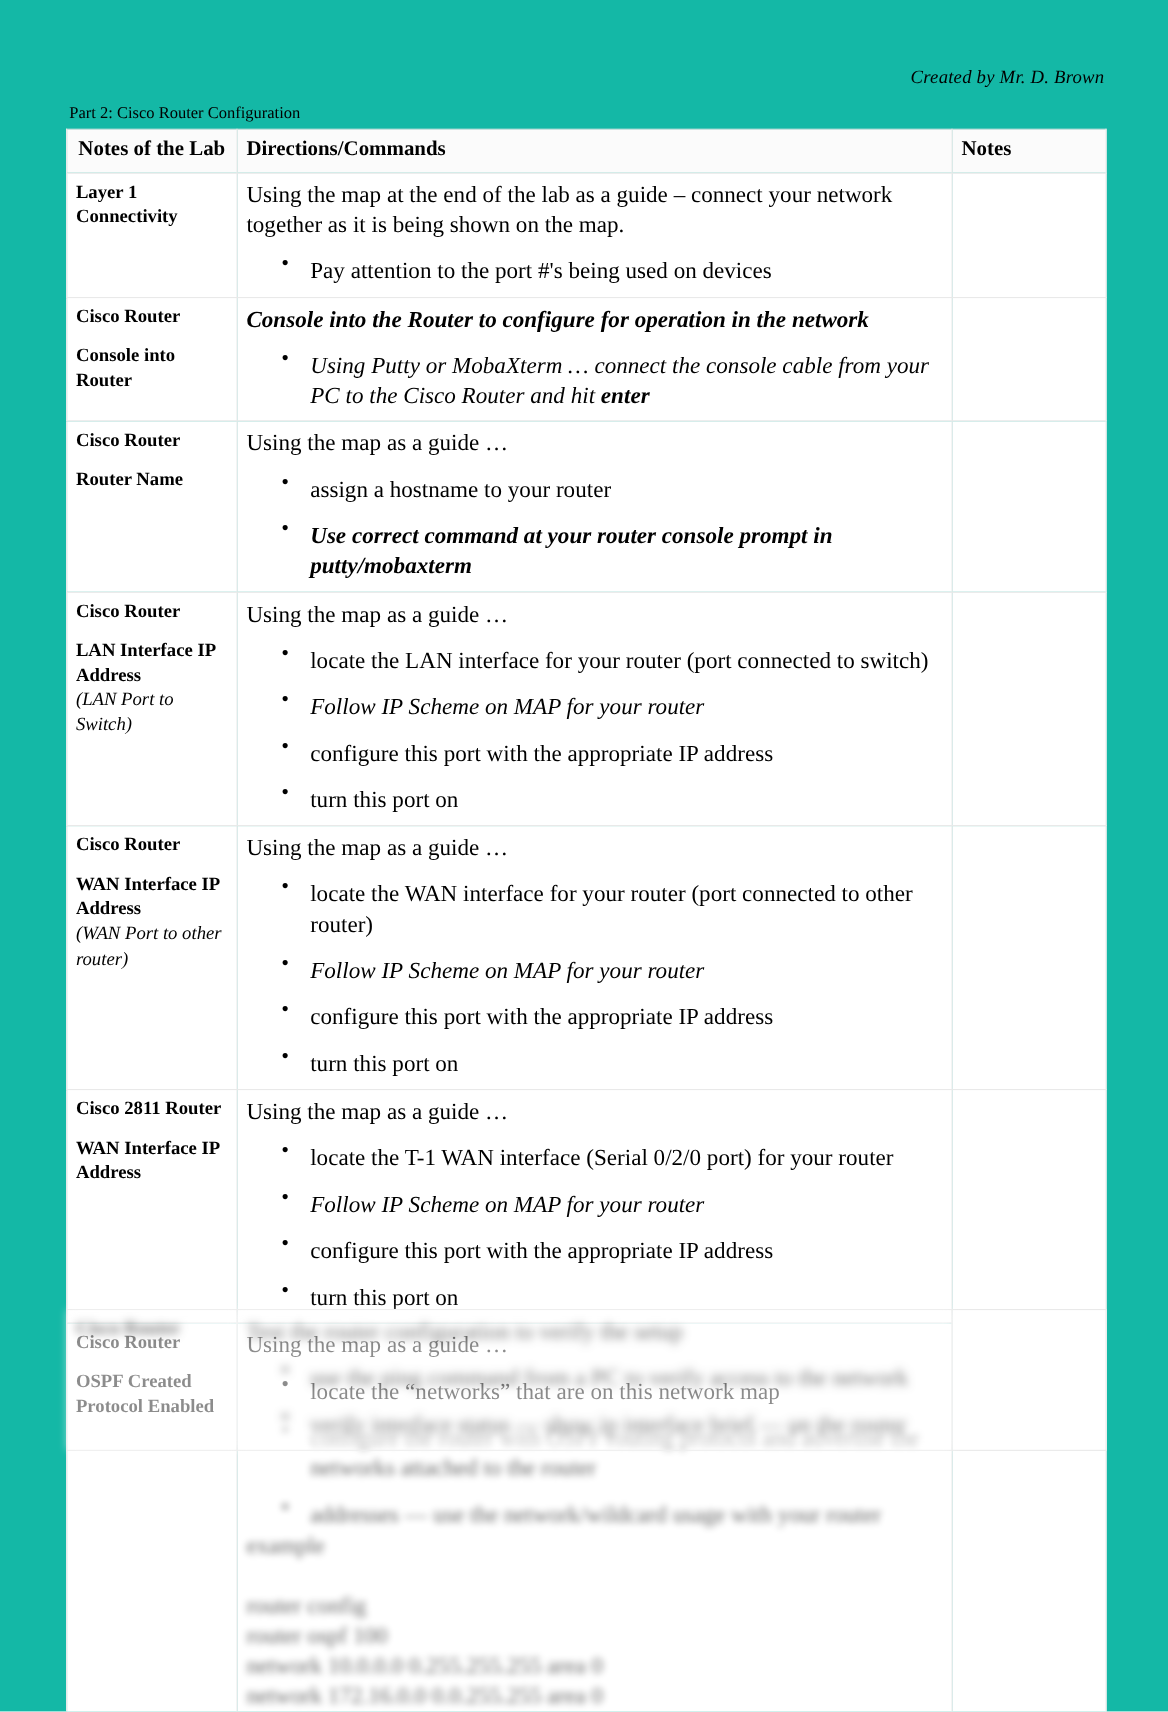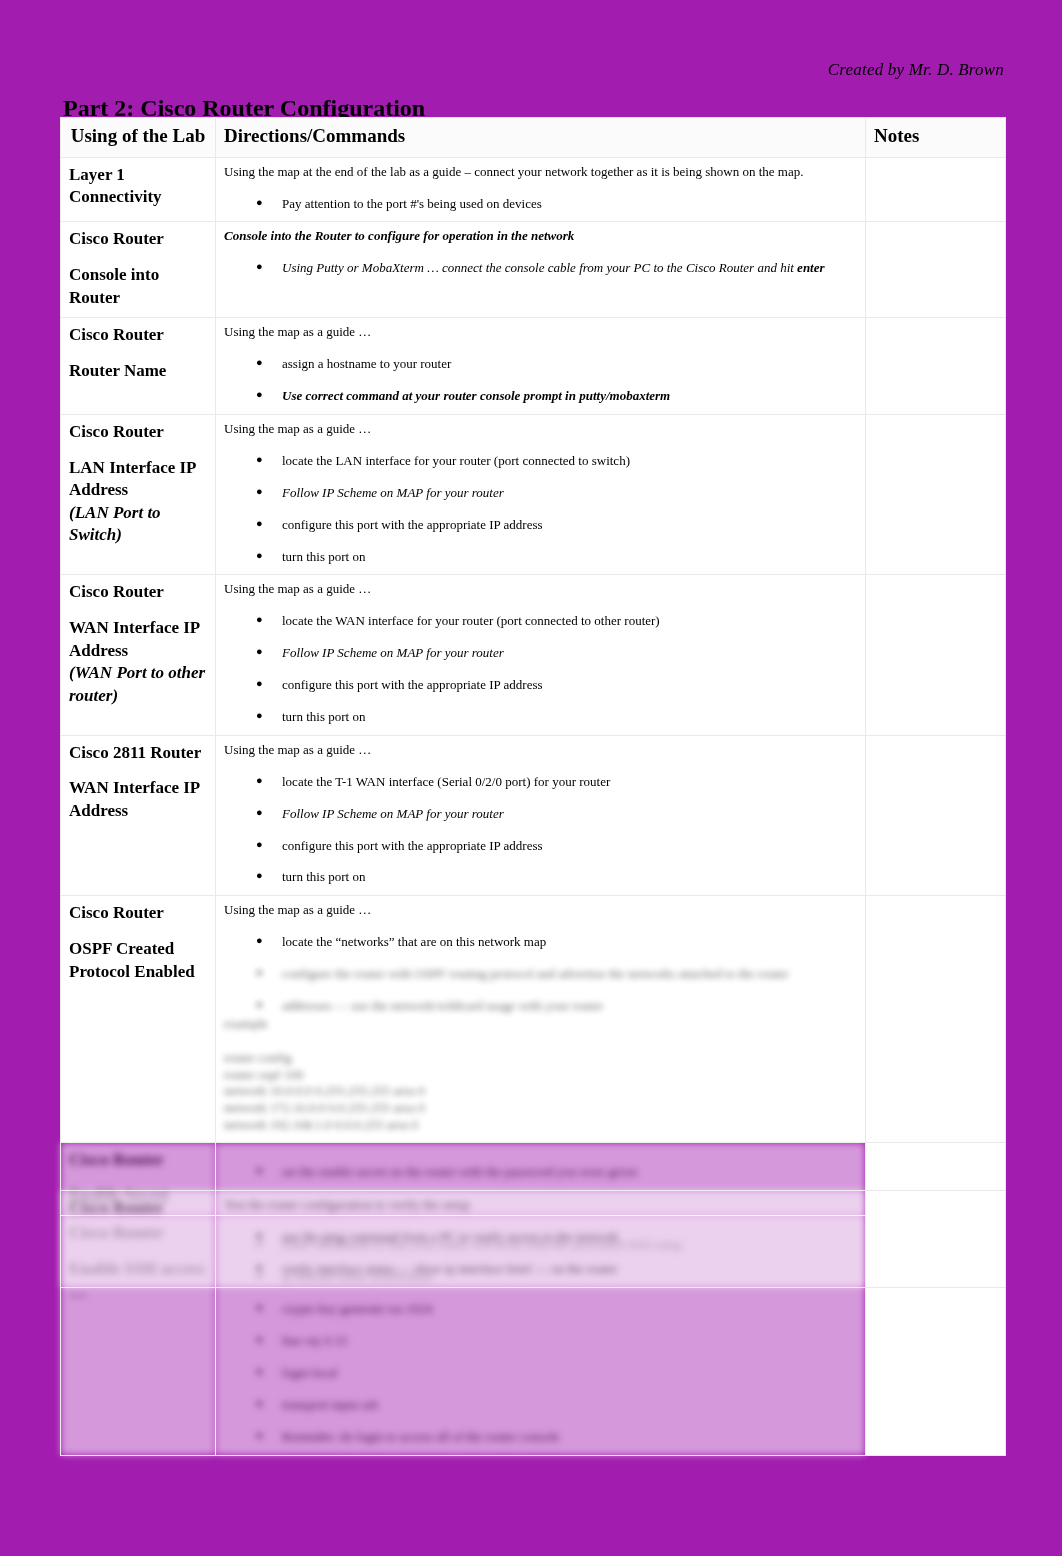--- a/index.html
+++ b/index.html
@@ -11,39 +11,39 @@
     width: 1062px;
     height: 1556px;
     position: relative;
     font-family: "Liberation Serif", "DejaVu Serif", serif;
     color: #000000;
     overflow: hidden;
   }
   .page {
     position: absolute;
     inset: 0;
-    background: #a21caf;
+    background: #14b8a6;
   }
   
   .byline {
     position: absolute;
     top: 60px;
     right: 58px;
     font-style: italic;
     font-size: 17px;
     letter-spacing: .2px;
     white-space: nowrap;
   }
   
   .section-title {
     position: absolute;
     top: 95px;
     left: 63px;
-    font-size: 24px;
-    font-weight: bold;
+    font-size: 15px;
+    font-weight: normal;
     white-space: nowrap;
   }
   
   .tbl {
     position: absolute;
     border-collapse: collapse;
     table-layout: fixed;
     font-size: 15.4px;
     line-height: 1.30;
   }
@@ -70,24 +70,24 @@
     font-size: 19px;
     padding-top: 4px;
     padding-bottom: 6px;
     border-color: #e4e4e4;
   }
   .hd.left-hd { text-align: center; }
 
   
   .lab { font-weight: bold; font-size: 17px; line-height: 1.33; }
   .lab .sp { display: block; height: 13px; }
-  .lab .it  { font-style: italic; font-weight: bold; }
-
-  
-  .dir { font-size: 13px; }
+  .lab .it  { font-style: italic; font-weight: normal; }
+
+  
+  .dir { font-size: 21px; }
   .dir .lead { margin: 0 0 1px 0; }
   .dir ul {
     margin: 0;
     padding: 0 0 0 58px;
     list-style: none;
   }
   .dir ul li {
     position: relative;
     margin: 15px 0 1px 0;
     padding-left: 0;
@@ -119,21 +119,21 @@
   <div class="section-title">Part 2: Cisco Router Configuration</div>
 
   <table class="tbl main">
     <colgroup>
       <col class="c-lab">
         <col class="c-dir">
         <col class="c-notes">
     </colgroup>
     <thead>
       <tr>
-        <th class="hd left-hd">Using of the Lab</th>
+        <th class="hd left-hd">Notes of the Lab</th>
         <th class="hd">Directions/Commands</th>
         <th class="hd">Notes</th>
       </tr>
     </thead>
     <tbody id="main-body">
         <tr>
           <td class="lab">
             <div>Layer 1</div>
             <div>Connectivity</div>
           </td>

